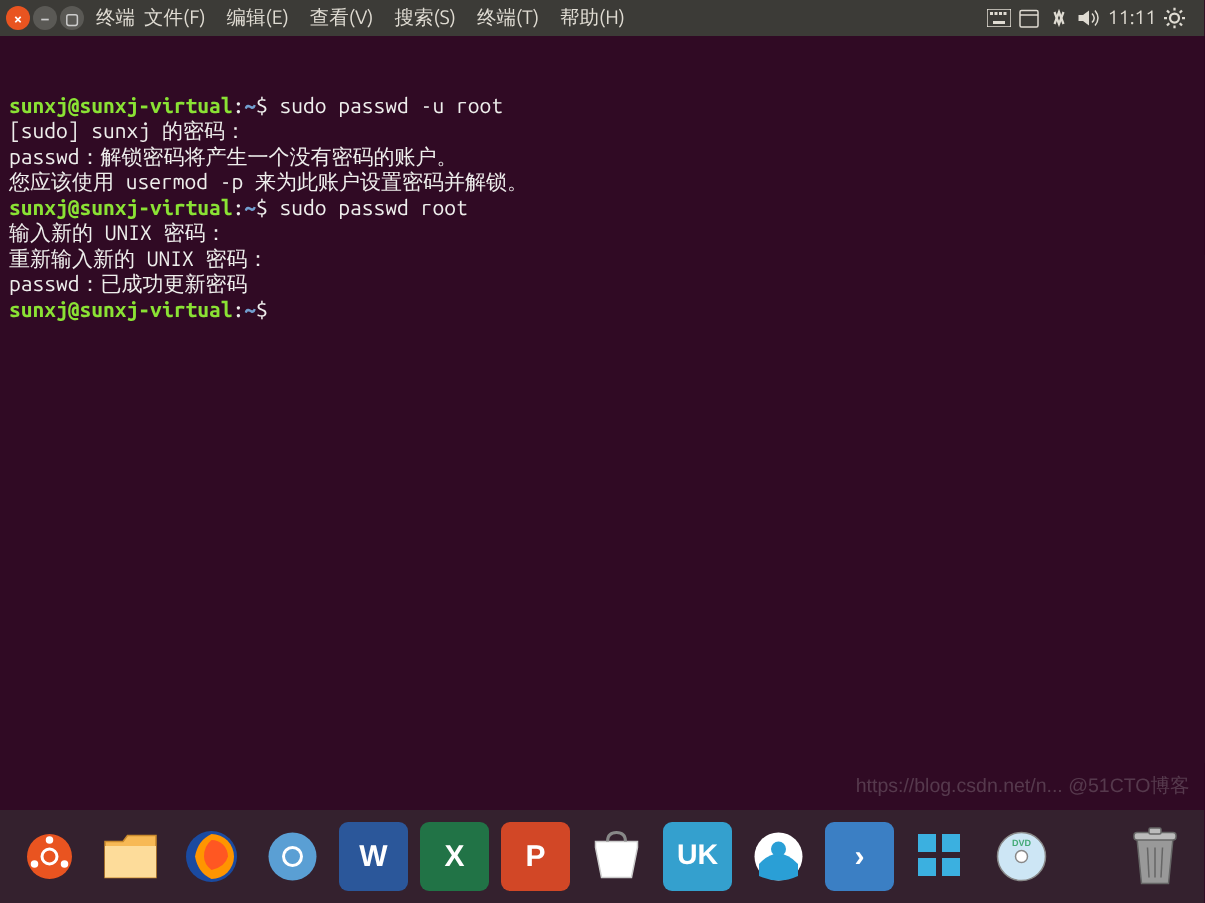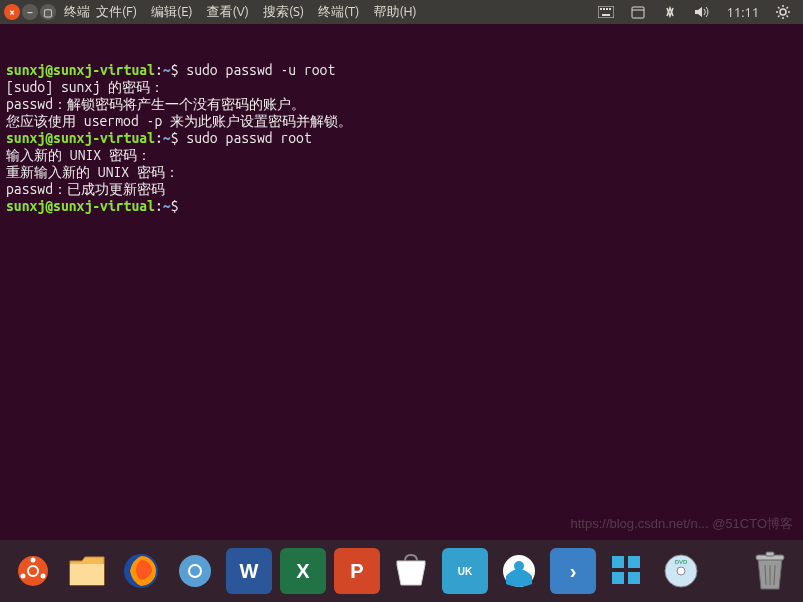--- a/index.html
+++ b/index.html
@@ -38,21 +38,21 @@
     }
     .wc-close { background: #e95420; color: #fff; }
     .wc-min { background: #5a5955; color: #ccc; }
     .wc-max { background: #5a5955; color: #ccc; }
     .menu-items { display: flex; gap: 14px; margin-left: 6px; }
     .menu-item { cursor: pointer; }
     .tray {
       margin-left: auto;
       display: flex;
       align-items: center;
-      gap: 16px;
+      gap: 4px;
       padding-right: 8px;
     }
     .tray-icon { width: 16px; height: 16px; display: flex; align-items: center; justify-content: center; }
     .terminal {
       background: #300a24;
       height: 516px;
       padding: 4px 6px;
       color: #eeeeec;
       font-size: 14px;
       line-height: 17px;
@@ -208,21 +208,21 @@
       </div>
       <div class="dock-icon" style="background: rgb(43, 87, 154);">W</div>
       <div class="dock-icon" style="background: rgb(33, 115, 70);">X</div>
       <div class="dock-icon" style="background: rgb(210, 71, 38);">P</div>
       <div class="dock-icon" style="background: transparent;">
         <svg width="36" height="36" viewBox="0 0 36 36">
           <path d="M4 8 L32 8 L32 12 L28 32 L8 32 L4 12 Z" fill="#fff" stroke="#ccc"></path>
           <path d="M12 8 Q12 2 18 2 Q24 2 24 8" fill="none" stroke="#888" stroke-width="2"></path>
         </svg>
       </div>
-      <div class="dock-icon" style="background: rgb(52, 160, 206); font-size: 10px;">UK</div>
+      <div class="dock-icon" style="background: rgb(52, 160, 206); font-size: 19px;">UK</div>
       <div class="dock-icon" style="background: transparent;">
         <svg width="38" height="38" viewBox="0 0 38 38">
           <circle cx="19" cy="19" r="16" fill="#fff"></circle>
           <path d="M6 24 Q19 10 32 24 L32 32 Q19 38 6 32 Z" fill="#2a9fd6"></path>
           <circle cx="19" cy="14" r="5" fill="#2a9fd6"></circle>
         </svg>
       </div>
       <div class="dock-icon" style="background: rgb(59, 127, 196);">›</div>
       <div class="dock-icon" style="background: transparent;">
         <svg width="34" height="34" viewBox="0 0 34 34">

